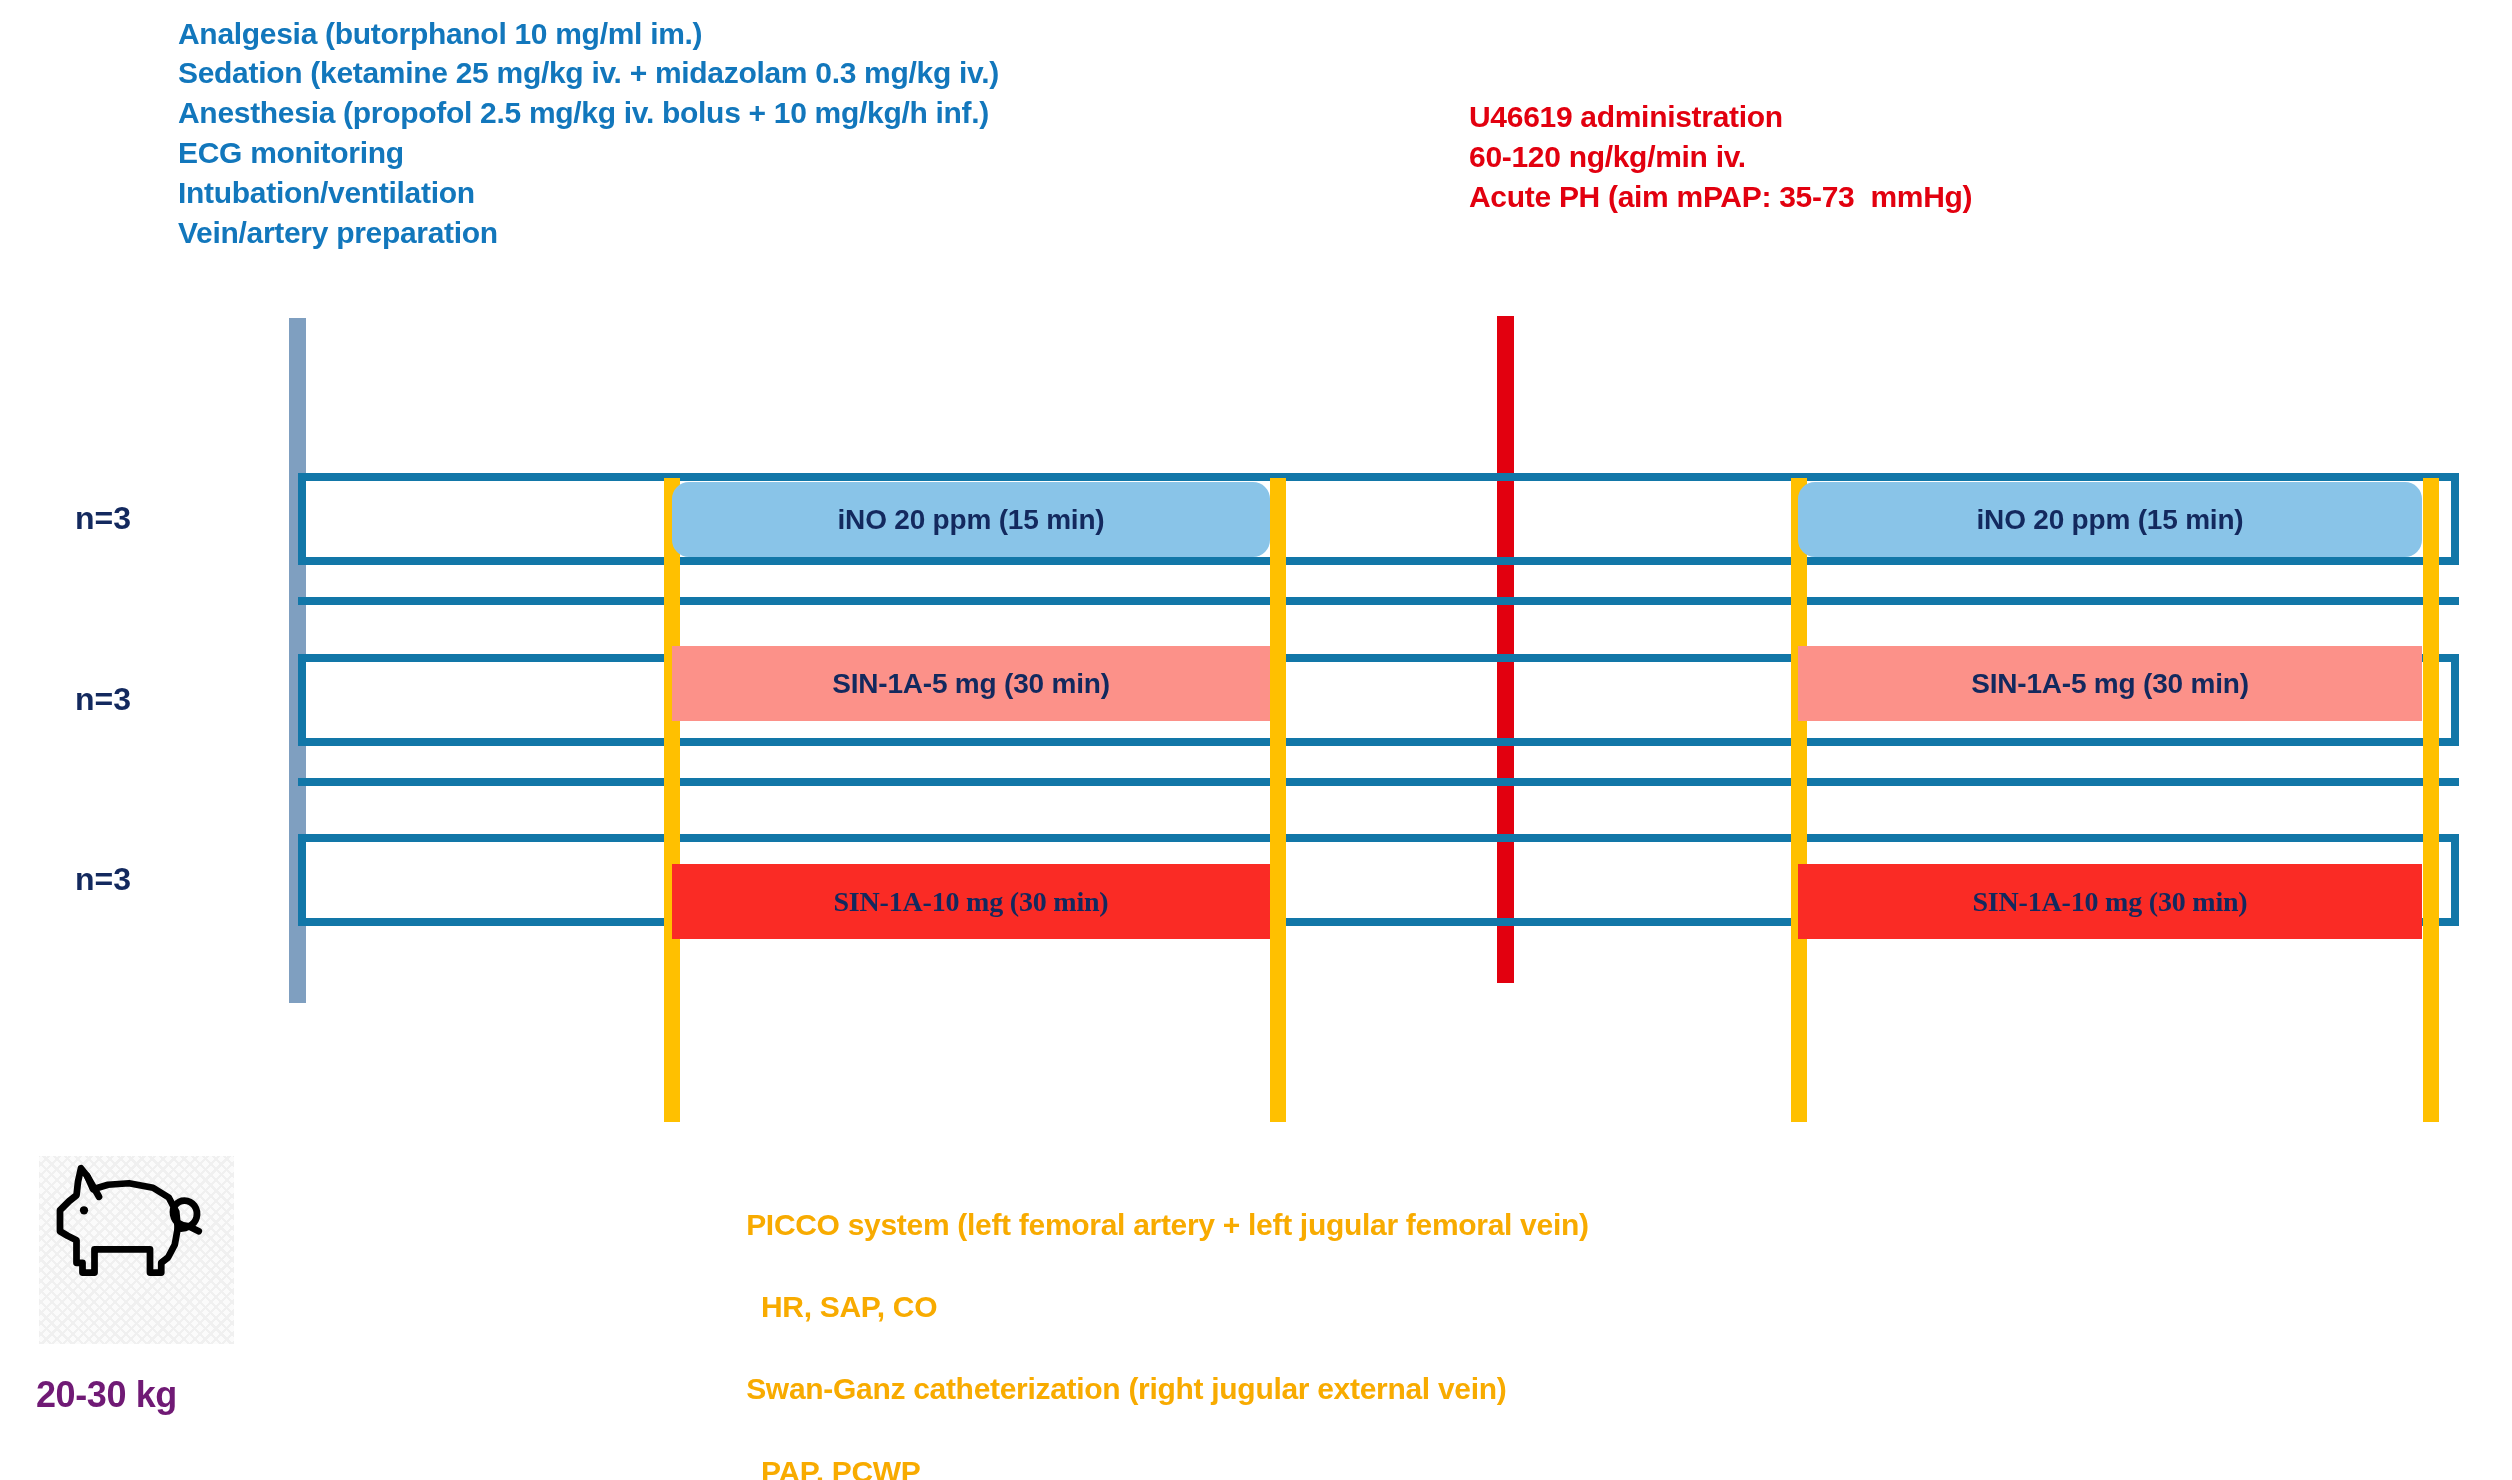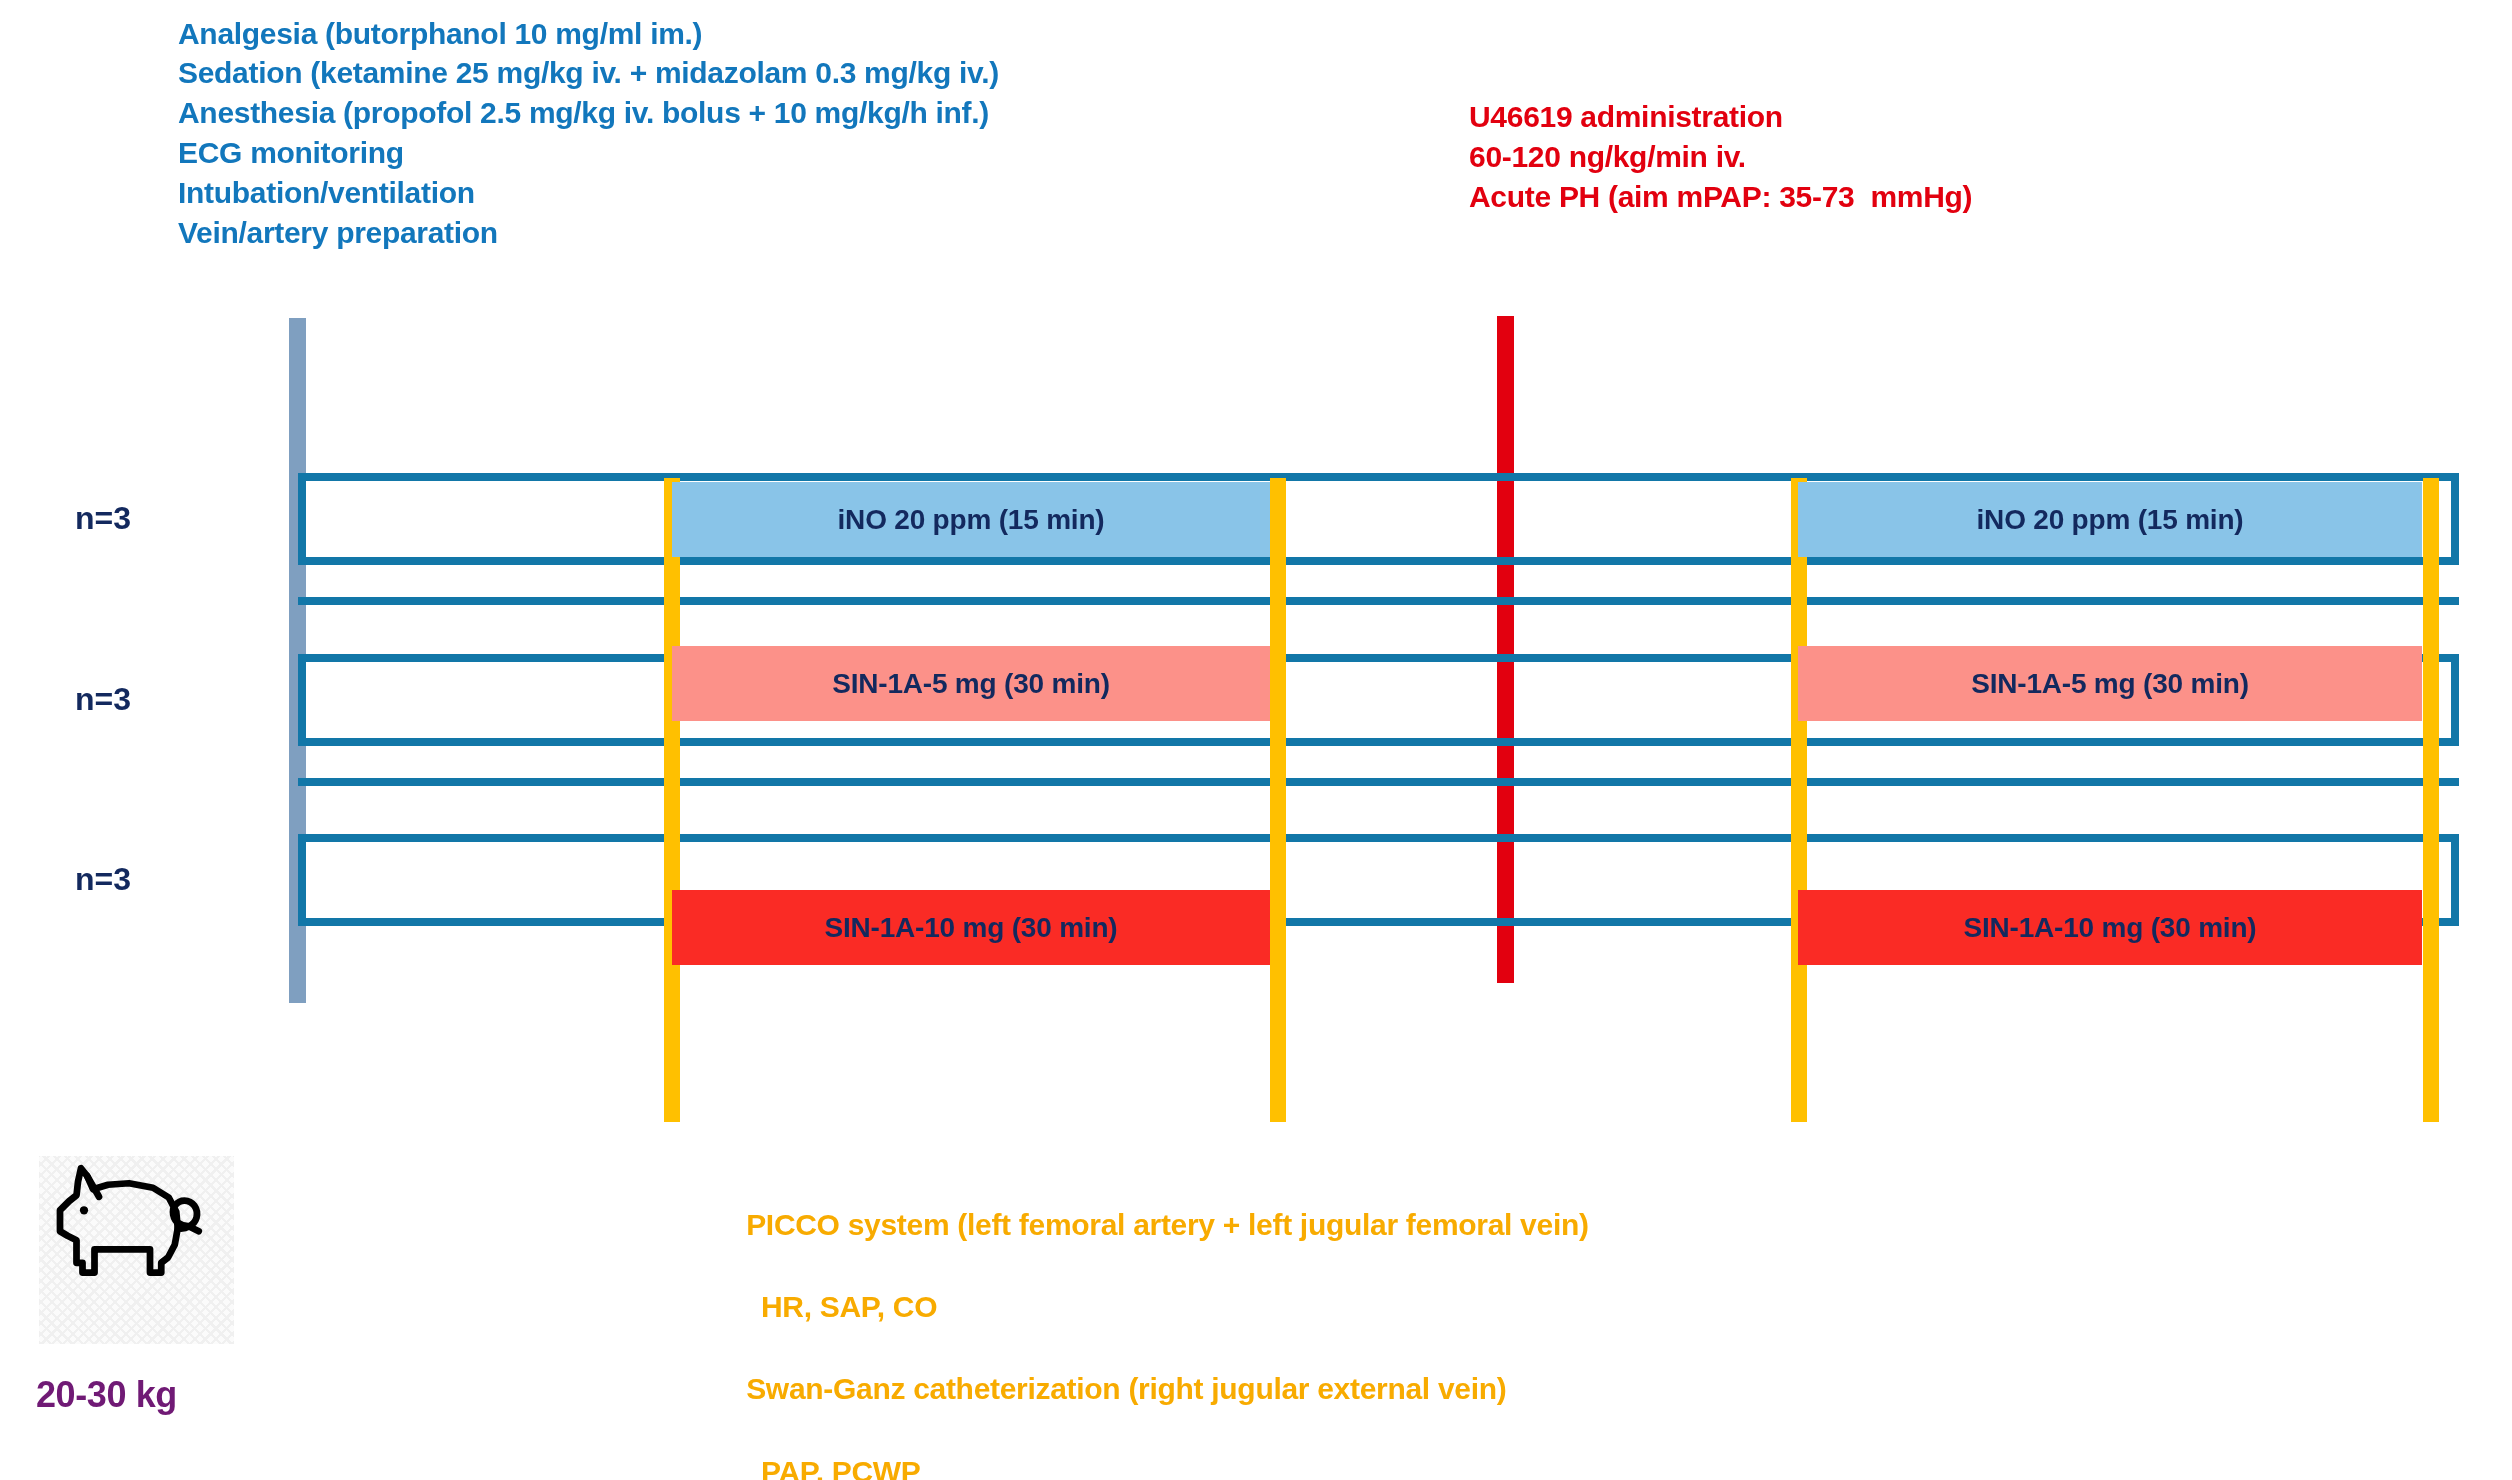--- a/index.html
+++ b/index.html
@@ -112,23 +112,23 @@
     font-weight: bold;
     font-size: 28px;
     letter-spacing: -0.2px;
     white-space: nowrap;
   }
   .seg-a { left: 672px; width: 598px; }
   .seg-b { left: 1798px; width: 624px; }
   .bar-ino   { background: #89c4e8; }
   .bar-sin5  { background: #fc9189; }
   .bar-sin10 { background: #fa2b25; }
-  .y-ino   { top: 482px; }
+  .y-ino   { top: 482px; border-radius: 17px; }
   .y-sin5  { top: 646px; }
-  .y-sin10 { top: 890px; }
+  .y-sin10 { top: 864px; font-family: Liberation Serif, serif; }
 
   
   .n-label {
     position: absolute;
     left: 75px;
     color: #13295e;
     font-weight: bold;
     font-size: 32px;
     letter-spacing: 0px;
   }

